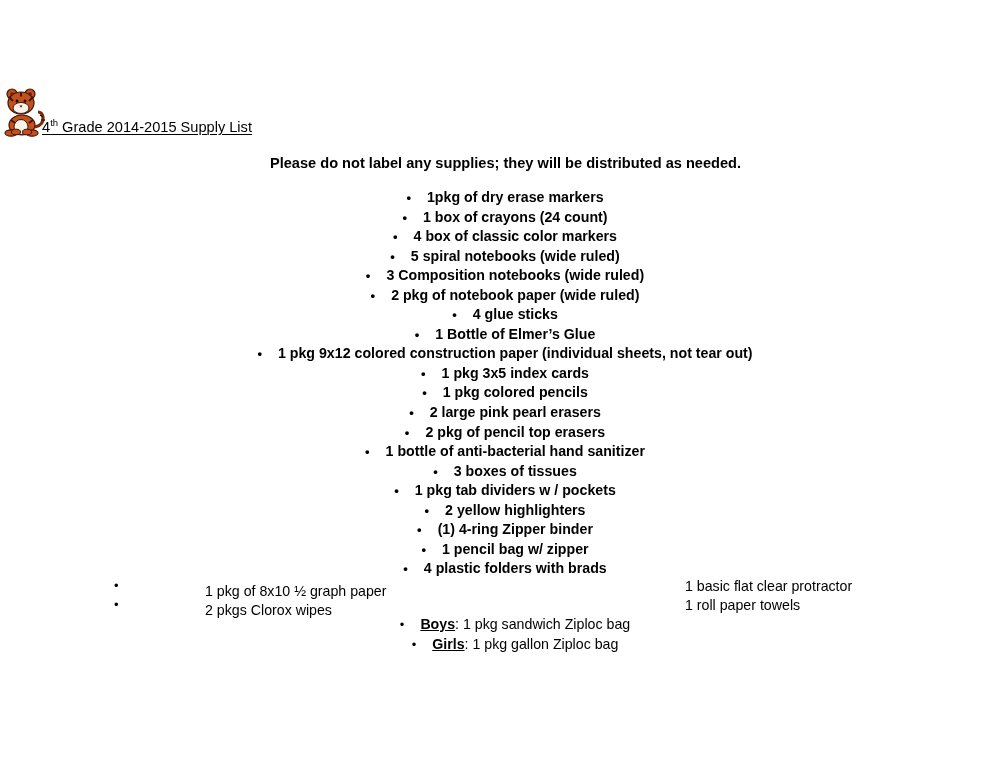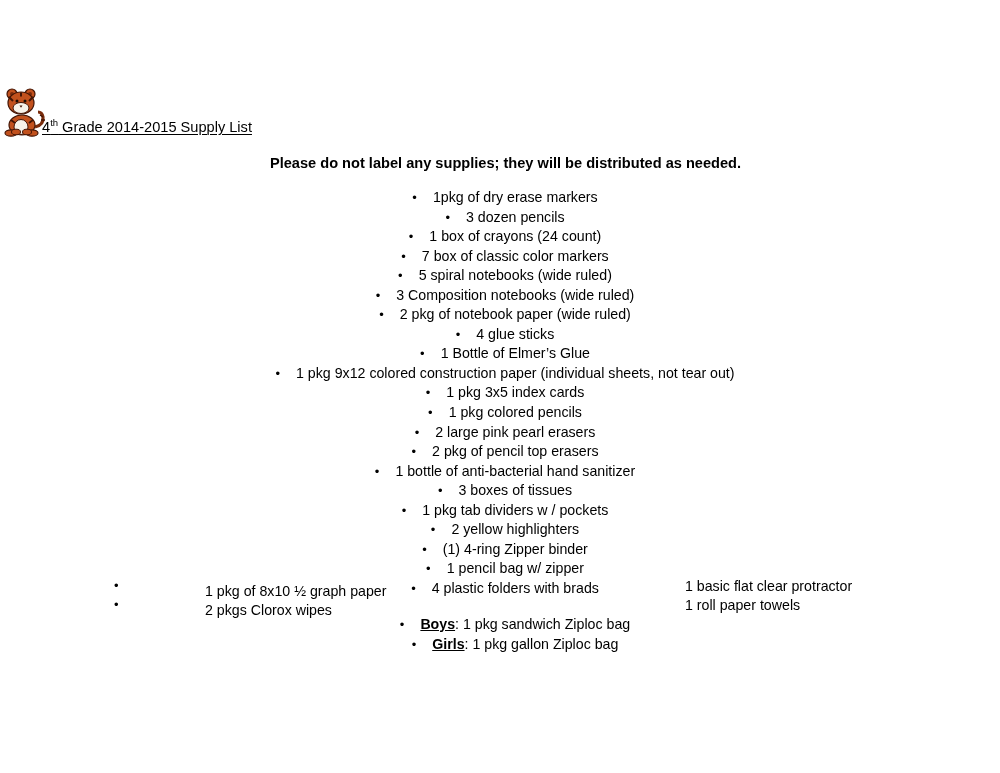--- a/index.html
+++ b/index.html
@@ -55,20 +55,21 @@
     font-size: 14.6px;
     padding-left: 11px;
   }
   
   .supply-list {
     position: absolute;
     top: 188px;
     left: 0;
     right: 0;
     padding-left: 10px;
+    font-weight: bold;
   }
   .li {
     line-height: 18.55px;
     text-align: center;
     white-space: nowrap;
   }
   .bullet {
     display: inline-block;
     margin-right: 16px;
     font-size: 13px;
@@ -139,23 +140,22 @@
       <ellipse cx="16" cy="44" rx="4.5" ry="2.8" fill="#c2511d" stroke="#431505" stroke-width="1"></ellipse>
       <ellipse cx="27" cy="44" rx="4.5" ry="2.8" fill="#c2511d" stroke="#431505" stroke-width="1"></ellipse>
     </svg>
     <span class="doc-title"><span>4</span><sup>th</sup><span> Grade 2014-2015 Supply List</span></span>
   </div>
 
   <div class="notice">Please do not label any supplies; they will be distributed as needed.</div>
 
   <div class="supply-list">
     <div class="li"><span class="bullet">•</span><span>1pkg of dry erase markers</span></div>
-    <div class="li"><span class="bullet">•</span><span>3 dozen pencils</span></div>
     <div class="li"><span class="bullet">•</span><span>1 box of crayons (24 count)</span></div>
-    <div class="li"><span class="bullet">•</span><span>7 box of classic color markers</span></div>
+    <div class="li"><span class="bullet">•</span><span>4 box of classic color markers</span></div>
     <div class="li"><span class="bullet">•</span><span>5 spiral notebooks (wide ruled)</span></div>
     <div class="li"><span class="bullet">•</span><span>3 Composition notebooks (wide ruled)</span></div>
     <div class="li"><span class="bullet">•</span><span>2 pkg of notebook paper (wide ruled)</span></div>
     <div class="li"><span class="bullet">•</span><span>4 glue sticks</span></div>
     <div class="li"><span class="bullet">•</span><span>1 Bottle of Elmer’s Glue</span></div>
     <div class="li"><span class="bullet">•</span><span>1 pkg 9x12 colored construction paper (individual sheets, not tear out)</span></div>
     <div class="li"><span class="bullet">•</span><span>1 pkg 3x5 index cards</span></div>
     <div class="li"><span class="bullet">•</span><span>1 pkg colored pencils</span></div>
     <div class="li"><span class="bullet">•</span><span>2 large pink pearl erasers</span></div>
     <div class="li"><span class="bullet">•</span><span>2 pkg of pencil top erasers</span></div>

